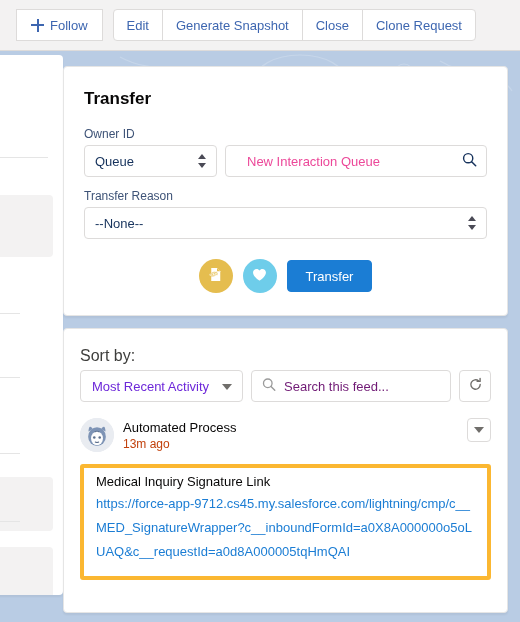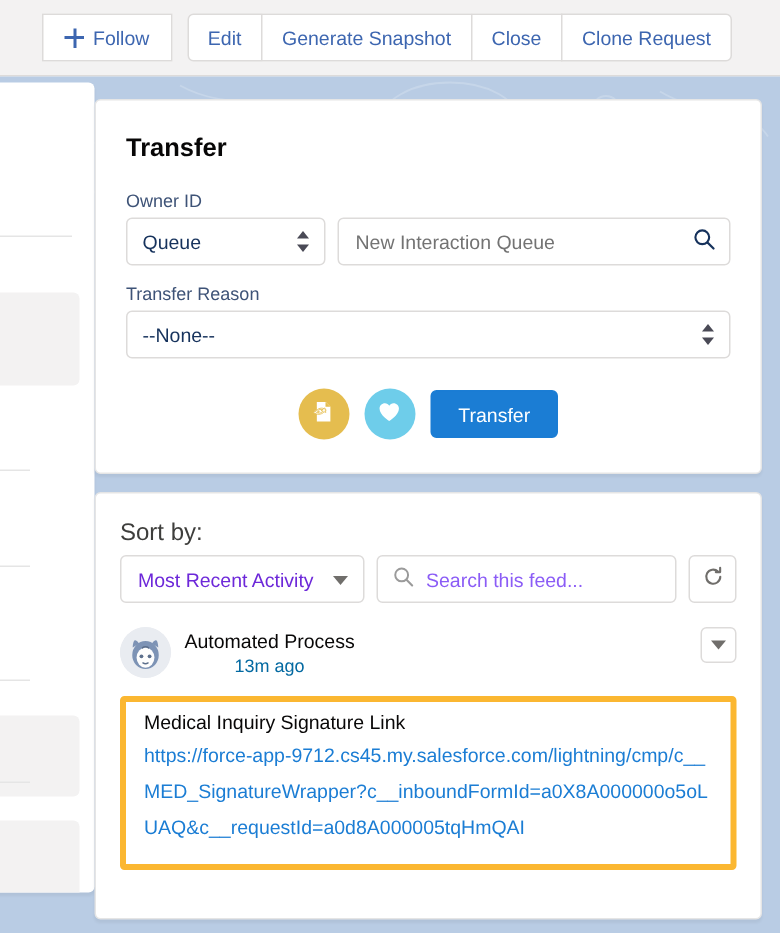--- a/index.html
+++ b/index.html
@@ -28,21 +28,20 @@
     color: #3d66b0;
     font-size: 13px;
     line-height: 1;
     height: 32px;
     padding: 0 13px;
     border-radius: 0;
     display: inline-flex; align-items: center; justify-content: center;
     white-space: nowrap;
     cursor: pointer;
     font-family: "Liberation Sans", sans-serif;
-    margin-left: 12px;
   }
   .btn-follow { margin-right: 10px; gap: 6px; padding: 0 14px; }
   .plus-icon {
     display: inline-block; width: 13px; height: 13px; position: relative;
   }
   .plus-icon::before, .plus-icon::after {
     content: ""; position: absolute; background: #3d66b0;
   }
   .plus-icon::before { left: 0; top: 5.5px; width: 13px; height: 2px; }
   .plus-icon::after { top: 0; left: 5.5px; height: 13px; width: 2px; }
@@ -127,23 +126,23 @@
   .spin-arrows i.up { top: 1px; border-bottom: 5px solid #4a4a56; }
   .spin-arrows i.dn { bottom: 1px; border-top: 5px solid #4a4a56; }
 
   .lookup-box {
     position: relative; flex: 1;
     border: 1px solid #dddbda;
     border-radius: 4px;
     background: #fff;
     height: 32px;
     display: flex; align-items: center;
-    padding: 0 32px 0 11px;
+    padding: 0 32px 0 21px;
     font-size: 13px;
-    color: #737373;
+    color: #ec4899;
   }
   .lookup-box .mag {
     position: absolute; right: 9px; top: 50%; transform: translateY(-50%);
   }
 
   .reason-wrap { margin-bottom: 20px; }
 
   .btn-row {
     display: flex; align-items: center; justify-content: center; gap: 10px;
     margin-top: 18px;
@@ -189,41 +188,41 @@
     border-left: 5px solid transparent; border-right: 5px solid transparent;
     border-top: 6px solid #706e6b;
   }
 
   .feed-search {
     position: relative; flex: 1;
     border: 1px solid #dddbda; border-radius: 4px; background: #fff;
     height: 32px;
     display: flex; align-items: center;
     padding: 0 10px 0 32px;
-    font-size: 13px; color: #8b5cf6;
+    font-size: 13px; color: #701a75;
   }
   .feed-search .mag { position: absolute; left: 10px; top: 50%; transform: translateY(-50%); }
 
   .refresh-btn {
     width: 32px; height: 32px;
     border: 1px solid #dddbda; border-radius: 4px; background: #fff;
     display: flex; align-items: center; justify-content: center; cursor: pointer;
     padding: 0;
   }
 
   
   .feed-item { margin-top: 16px; position: relative; }
   .feed-head { display: flex; align-items: flex-start; gap: 9px; }
   .avatar {
     width: 34px; height: 34px; border-radius: 50%; flex: none;
     background: #e8eaef; overflow: hidden;
   }
   .feed-meta { padding-top: 1px; }
   .feed-author { font-size: 13px; color: #080707; line-height: 17px; }
-  .feed-time { font-size: 12px; color: #0369a1; line-height: 17px; text-align: center; }
+  .feed-time { font-size: 12px; color: #c2410c; line-height: 17px; }
 
   .item-menu {
     position: absolute; right: 0; top: 0;
     width: 24px; height: 24px;
     border: 1px solid #dddbda; border-radius: 4px; background: #fff;
     display: flex; align-items: center; justify-content: center; cursor: pointer;
     padding: 0;
   }
   .item-menu .caret {
     width: 0; height: 0;

